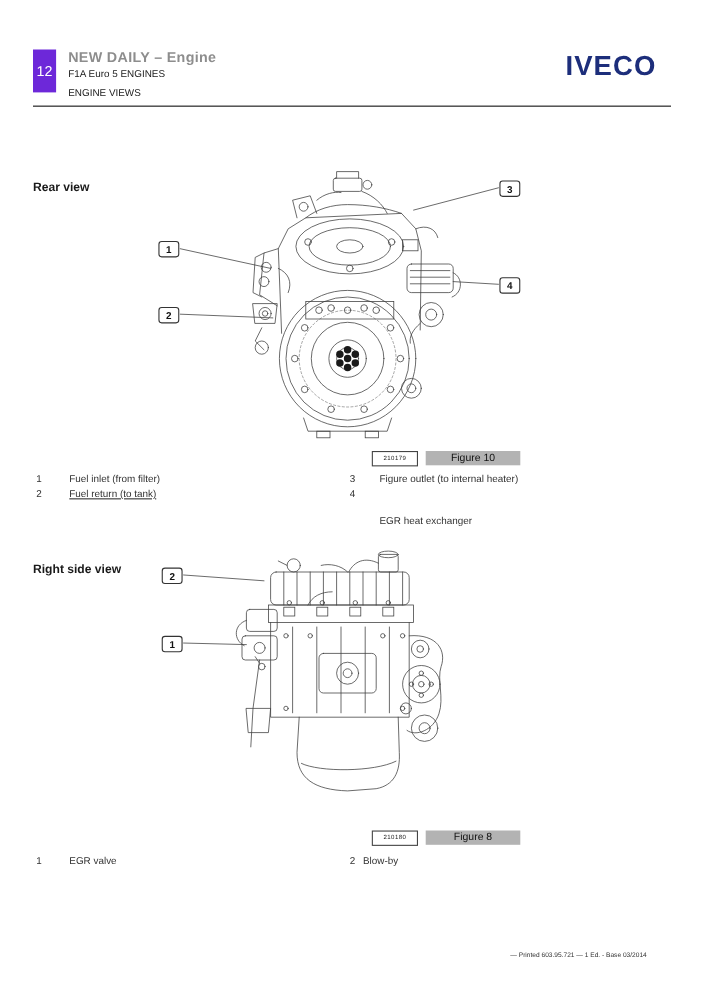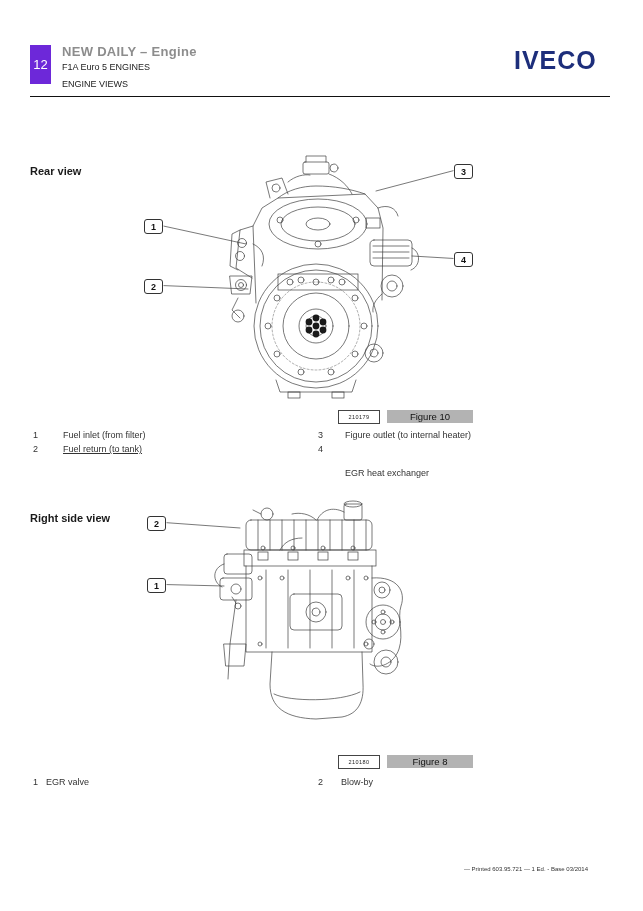--- a/index.html
+++ b/index.html
@@ -270,19 +270,19 @@
     <div class="callout" style="left:27px;top:22px;">2</div>
     <div class="callout" style="left:27px;top:84px;">1</div>
   </div>
 
   <div class="abs fig-caption fc2">
     <div class="fig-code">210180</div>
     <div class="fig-bar">Figure 8</div>
   </div>
 
   <span class="abs legend-num" style="left:33px;top:777px;">1</span>
-  <span class="abs legend-text" style="left:46px;top:777px;">EGR valve</span>
+  <span class="abs legend-text" style="left:63px;top:777px;">EGR valve</span>
   <span class="abs legend-num" style="left:318px;top:777px;">2</span>
-  <span class="abs legend-text" style="left:341px;top:777px;">Blow-by</span>
+  <span class="abs legend-text" style="left:330px;top:777px;">Blow-by</span>
 
   <div class="abs footer-text">— Printed 603.95.721 — 1 Ed. - Base 03/2014</div>
 
 </div>
 
 </body></html>

